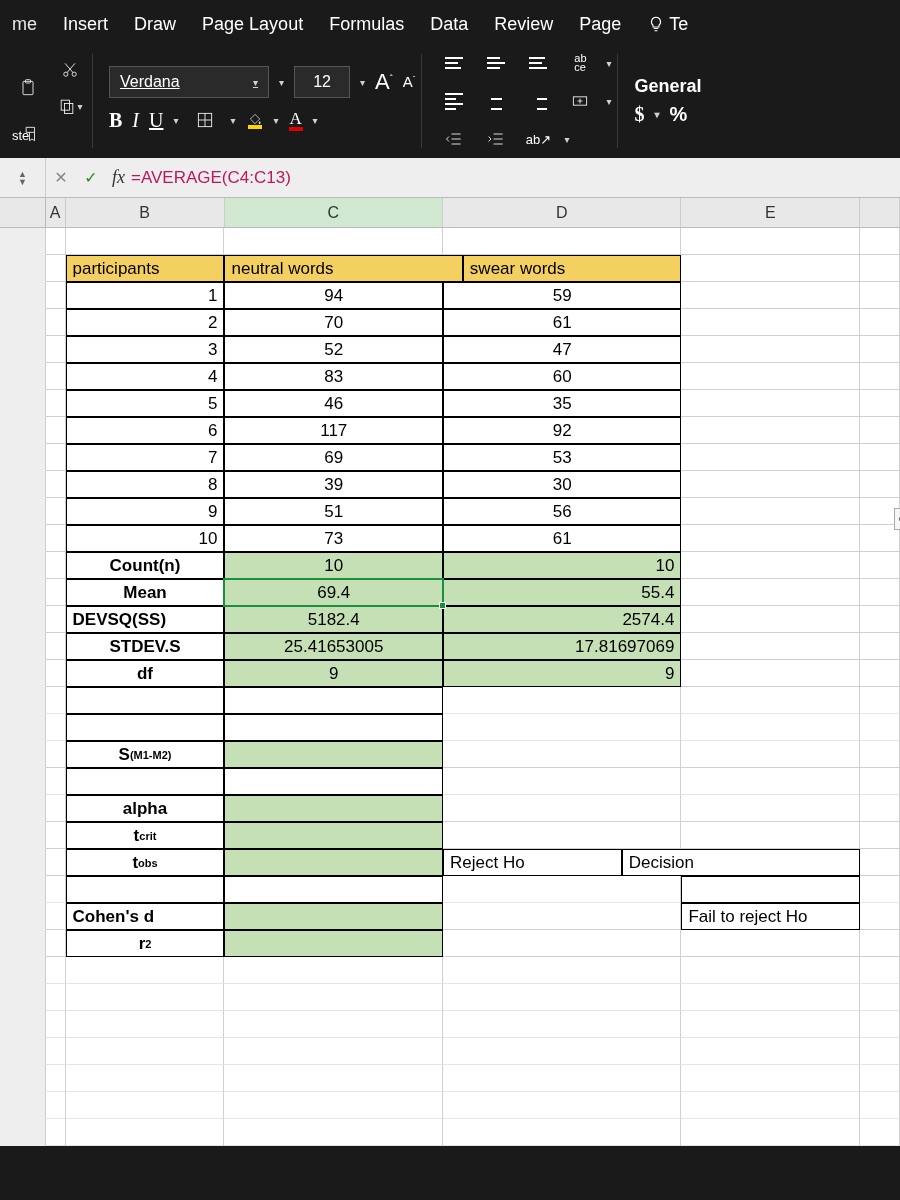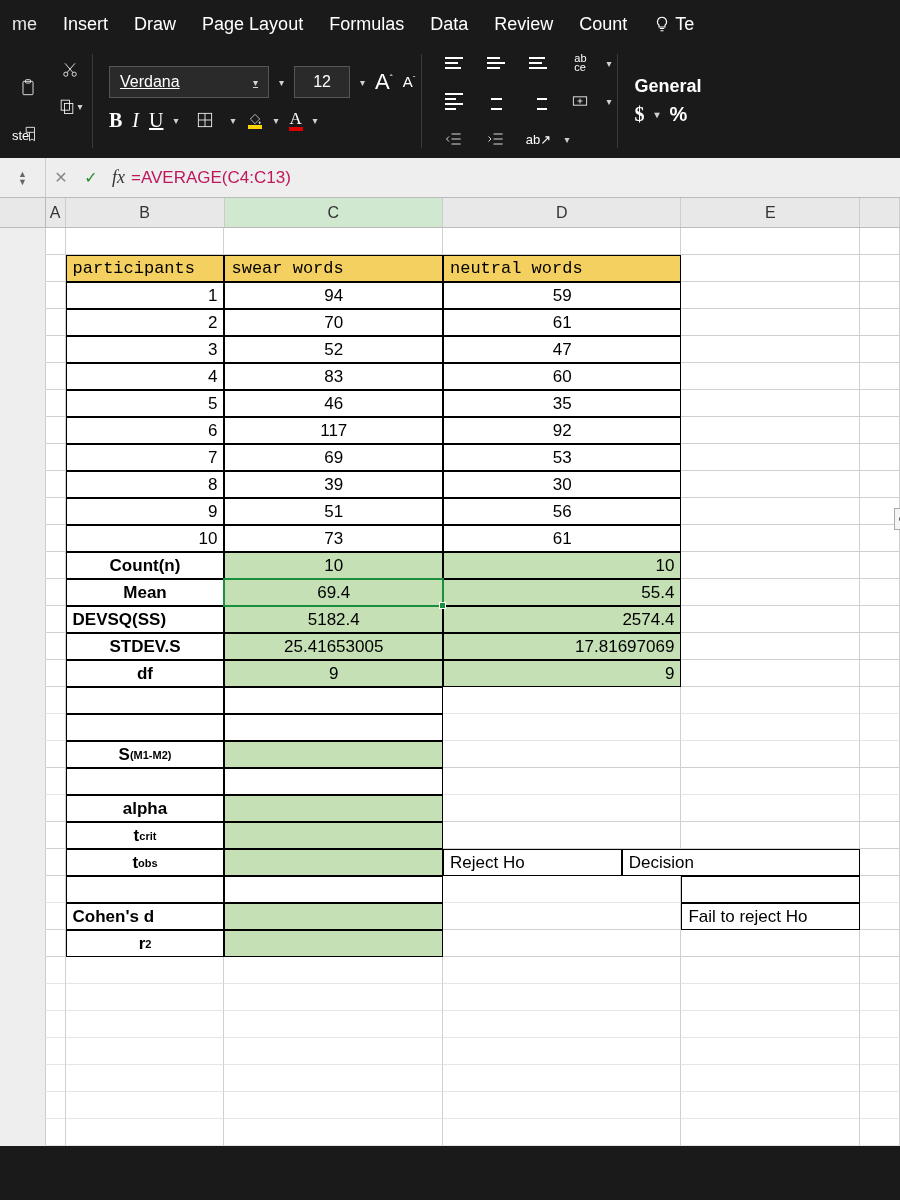--- a/index.html
+++ b/index.html
@@ -61,21 +61,21 @@
 .gridrow .rownum{width:46px;border-right:1px solid #ccc;border-bottom:1px solid #eee;background:#eee;}
 .cell{border-right:1px solid #d0d0d0;border-bottom:1px solid #d0d0d0;display:flex;align-items:center;padding:0 6px;font-size:17px;color:#000;font-family:Verdana,sans-serif;}
 .cell.A{width:20px;padding:0;}
 .cell.B{width:160px;justify-content:flex-end;}
 .cell.C{width:220px;justify-content:center;}
 .cell.D{width:240px;justify-content:center;}
 .cell.E{width:180px;justify-content:flex-start;}
 .cell.F{width:40px;}
 
 
-.hdr-yellow{background:#f4d060 !important;justify-content:flex-start !important;border:1px solid #000 !important;font-family:Liberation Mono, monospace;}
+.hdr-yellow{background:#f4d060 !important;justify-content:flex-start !important;border:1px solid #000 !important;}
 .data-border{border:1px solid #000 !important;}
 .green-fill{background:#c5e0b4 !important;}
 .bold-txt{font-weight:bold;}
 .label-left{justify-content:flex-start !important;}
 .label-center{justify-content:center !important;}
 .num-right{justify-content:flex-end !important;}
 .selected-cell{outline:2px solid #1a8f3c;outline-offset:-1px;position:relative;}
 .sel-handle{position:absolute;right:-4px;bottom:-4px;width:7px;height:7px;background:#1a8f3c;border:1px solid #fff;}
 .plus-handle{position:absolute;right:-16px;top:280px;width:22px;height:22px;border:1px solid #aaa;background:#f5f5f5;display:flex;align-items:center;justify-content:center;font-size:16px;color:#555;}
 
@@ -88,21 +88,21 @@
 <body>
 
 <div class="ribbon-tabs">
   <span class="tab fade">me</span>
   <span class="tab">Insert</span>
   <span class="tab">Draw</span>
   <span class="tab">Page Layout</span>
   <span class="tab">Formulas</span>
   <span class="tab">Data</span>
   <span class="tab">Review</span>
-  <span class="tab">Count</span>
+  <span class="tab">Page</span>
   <span class="tab bulb">
     <svg viewBox="0 0 24 24" stroke="#fff" fill="none" stroke-width="1.5">
         <path d="M9 18h6M10 21h4M12 3a6 6 0 0 0-4 10.5V16h8v-2.5A6 6 0 0 0 12 3z"></path>
       </svg>
     <span>Te</span>
   </span>
 </div>
 
 <div class="ribbon-body">
   <div class="group">
@@ -296,22 +296,22 @@
       <div class="cell C"></div>
       <div class="cell D"></div>
       <div class="cell E"></div>
       <div class="cell F"></div>
     </div>
 
   <div class="gridrow">
     <div class="rownum"></div>
       <div class="cell A"></div>
     <div class="cell B hdr-yellow">participants</div>
+    <div class="cell D hdr-yellow">neutral words</div>
     <div class="cell C hdr-yellow">swear words</div>
-    <div class="cell D hdr-yellow">neutral words</div>
     <div class="cell E"></div>
       <div class="cell F"></div>
   </div>
 
   <div class="gridrow">
       <div class="rownum"></div>
       <div class="cell A"></div>
       <div class="cell B data-border">1</div>
       <div class="cell C data-border">94</div>
       <div class="cell D data-border">59</div>

